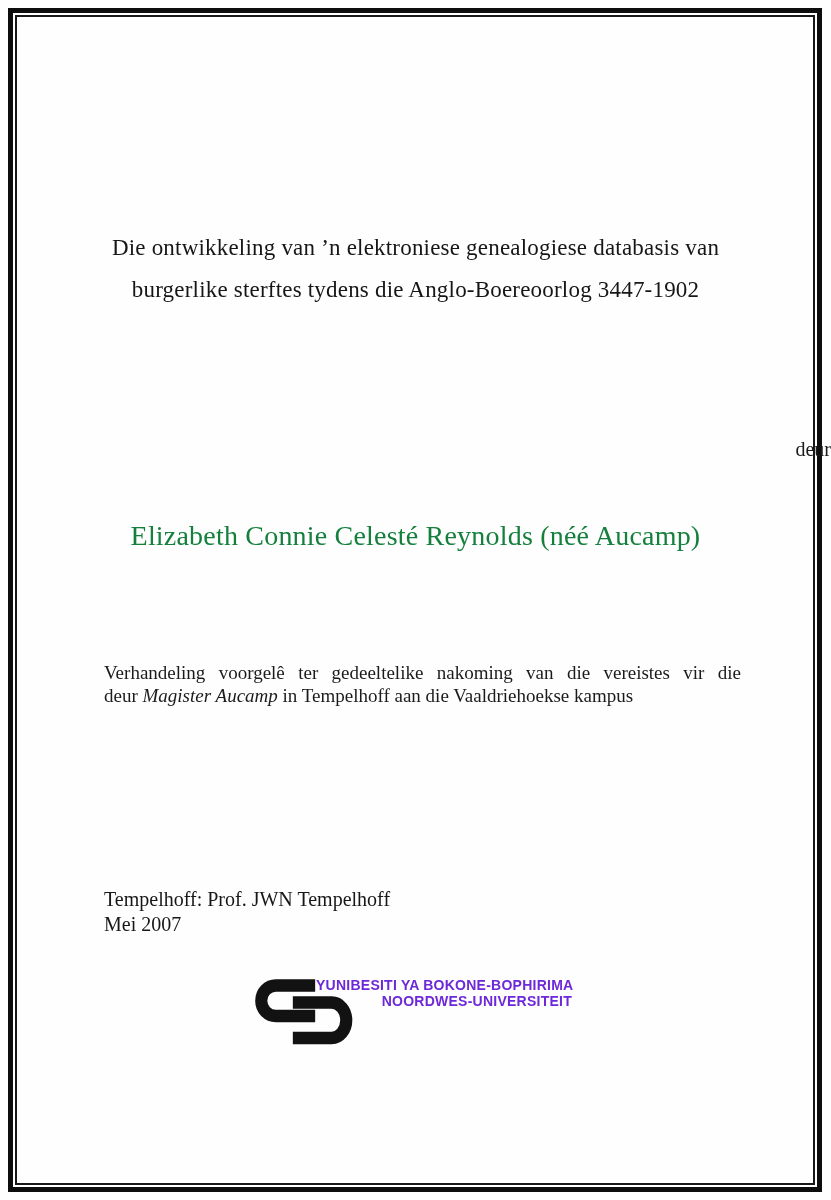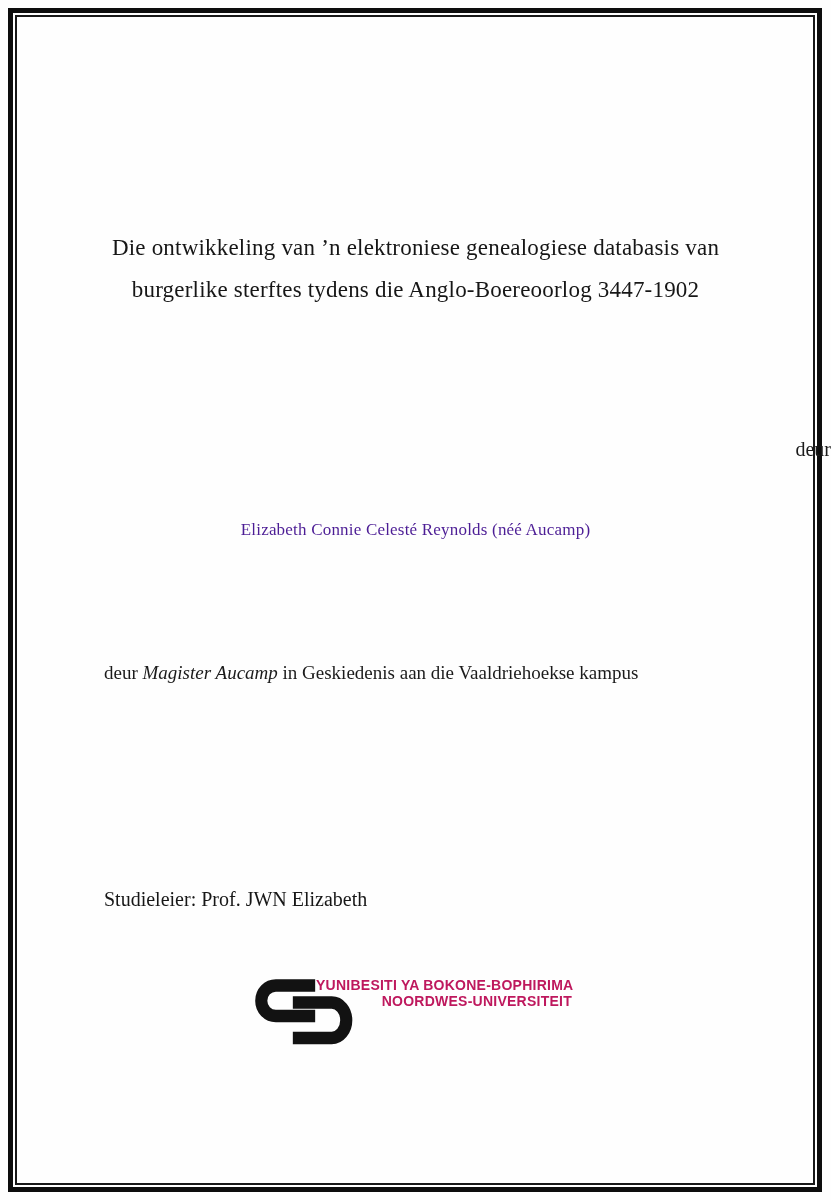--- a/index.html
+++ b/index.html
@@ -41,23 +41,23 @@
   }
   .byline {
     left: 0; right: 0; top: 438px;
     text-align: right;
     font-size: 20px;
     color: #1b1b1b;
   }
   .author-line {
     left: 0; right: 0; top: 520px;
     text-align: center;
-    font-size: 17px;
+    font-size: 28px;
     letter-spacing: 0.2px;
-    color: #4c1d95;
+    color: #15803d;
   }
   .statement {
     left: 104px; top: 662px;
     width: 637px;
     font-size: 19px;
     line-height: 22.5px;
     color: #1b1b1b;
   }
   .statement .justified-line {
     text-align: justify;
@@ -76,21 +76,21 @@
   }
   .logo-text {
     left: 316px; top: 978px;
     width: 256px;
     text-align: right;
     font-family: "Liberation Sans", sans-serif;
     font-size: 14px;
     font-weight: 700;
     line-height: 15.6px;
     letter-spacing: 0.25px;
-    color: #be185d;
+    color: #6d28d9;
     white-space: nowrap;
   }
 </style>
 </head>
 <body>
 
 <div class="sheet">
 
   <div class="outer-frame">
     <div class="inner-frame"></div>
@@ -99,25 +99,27 @@
   <div class="abs title-block">
     <div>Die ontwikkeling van ’n elektroniese genealogiese databasis van</div>
     <div>burgerlike sterftes tydens die Anglo-Boereoorlog 3447-1902</div>
   </div>
 
   <div class="abs byline">deur</div>
 
   <div class="abs author-line">Elizabeth Connie Celesté Reynolds (néé Aucamp)</div>
 
   <div class="abs statement">
-    <div><span>deur </span><span class="italic">Magister Aucamp</span><span> in Geskiedenis aan die Vaaldriehoekse kampus</span></div>
+    <div class="justified-line">Verhandeling voorgelê ter gedeeltelike nakoming van die vereistes vir die</div>
+    <div><span>deur </span><span class="italic">Magister Aucamp</span><span> in Tempelhoff aan die Vaaldriehoekse kampus</span></div>
   </div>
 
   <div class="abs supervisor-block">
-    <div>Studieleier: Prof. JWN Elizabeth</div>
+    <div>Tempelhoff: Prof. JWN Tempelhoff</div>
+    <div>Mei 2007</div>
   </div>
 
   <div class="abs logo-mark">
     <svg width="102" height="70" viewBox="0 0 105 70" preserveAspectRatio="none" aria-hidden="true">
       <path d="M 64 7.5 H 23.5 A 15 15.25 0 0 0 23.5 38 H 64" fill="none" stroke="#121212" stroke-width="12.5" stroke-linecap="butt"></path>
       <path d="M 41 24.5 H 81 A 15 17.75 0 0 1 81 60 H 41" fill="none" stroke="#121212" stroke-width="12.5" stroke-linecap="butt"></path>
     </svg>
   </div>
 
   <div class="abs logo-text">

